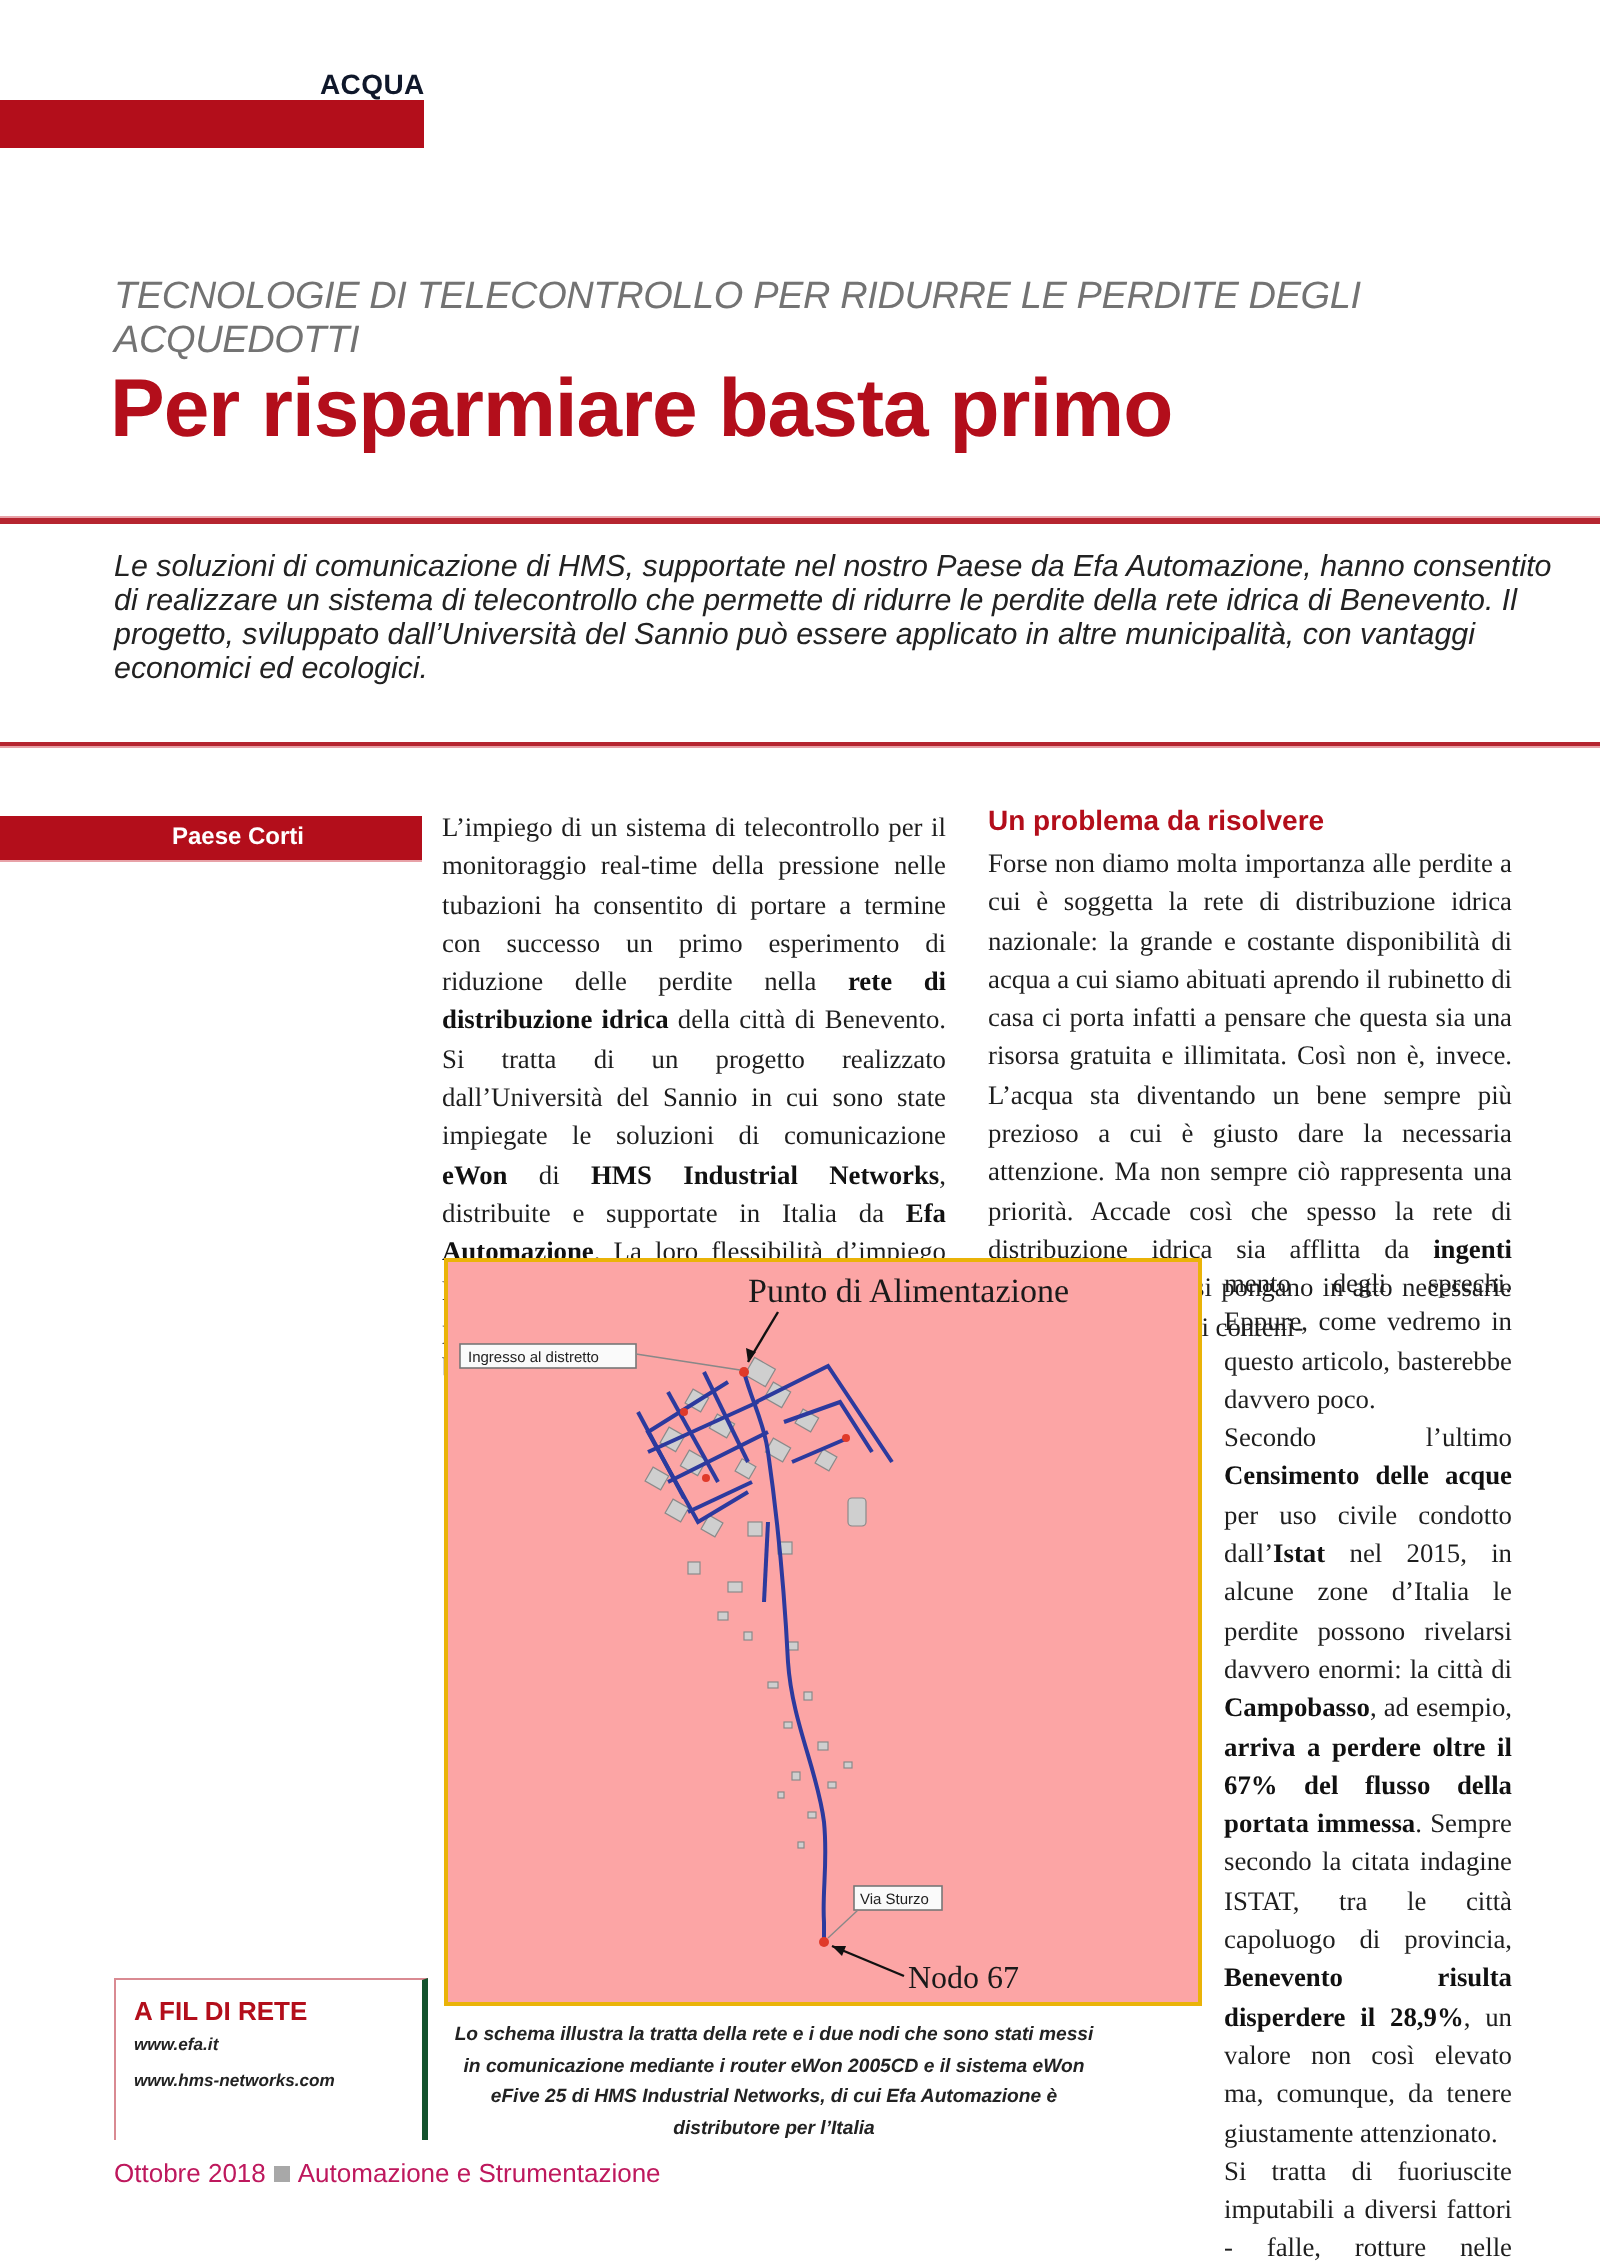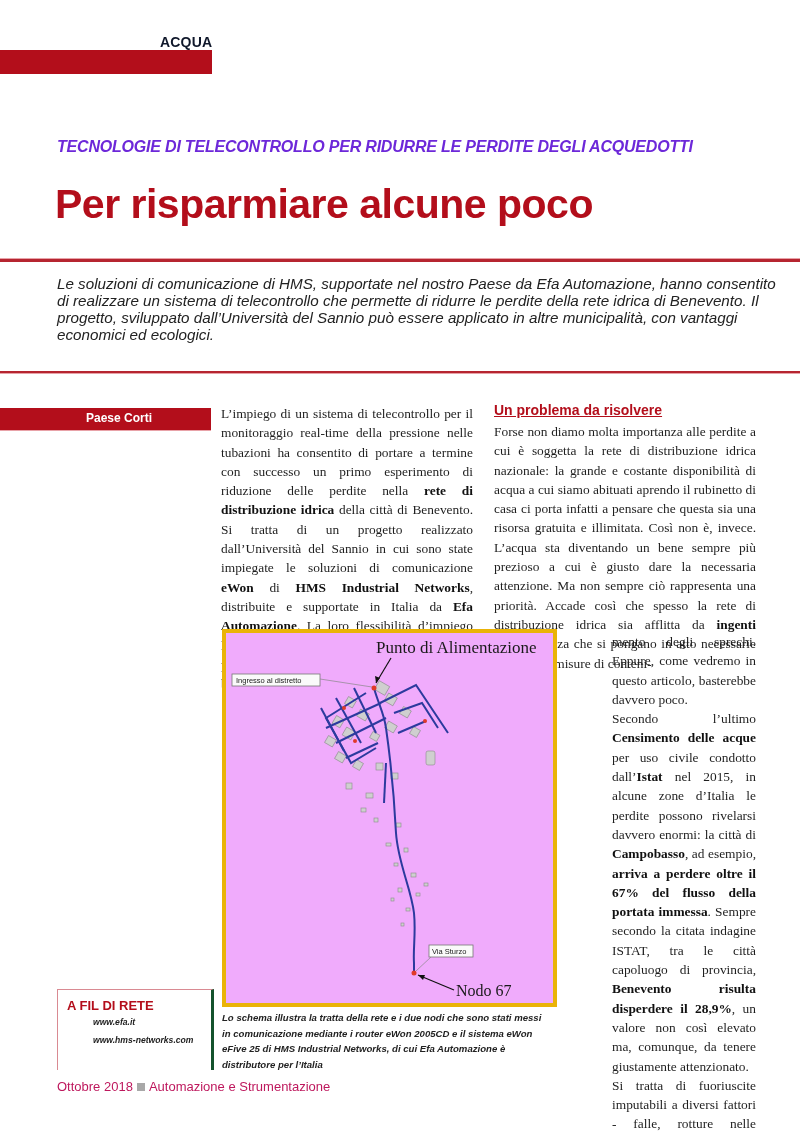--- a/index.html
+++ b/index.html
@@ -4,68 +4,68 @@
 <style>
   html, body { margin:0; padding:0; background:#ffffff; }
   body { width:800px; height:1132px; position:relative; overflow:hidden; font-family:"DejaVu Serif", serif; color:#1a1a1a; }
 
   
   .section-label { position:absolute; left:160px; top:34px; width:50px; text-align:right; font-family:"Liberation Sans", sans-serif; font-weight:bold; font-size:14px; color:#0f172a; letter-spacing:0.2px; }
   .header-bar { position:absolute; left:0; top:50px; width:212px; height:24px; background:#b30e1b; }
   .page-number { position:absolute; left:12px; top:51px; font-family:"Liberation Sans", sans-serif; font-size:21px; color:#ffffff; line-height:22px; }
   .header-category { position:absolute; right:6px; top:51px; font-family:"Liberation Sans", sans-serif; font-size:20px; color:#ffffff; line-height:22px; }
 
-  .kicker { position:absolute; left:57px; top:138px; font-family:"Liberation Sans", sans-serif; font-style:italic; font-weight:bold; font-size:16px; color:#6d28d9; letter-spacing:-0.2px; }
+  .kicker { position:absolute; left:57px; top:138px; font-family:"Liberation Sans", sans-serif; font-style:italic; font-weight:normal; font-size:19px; color:#737373; letter-spacing:-0.2px; }
   .headline { position:absolute; left:55px; top:180px; font-family:"Liberation Sans", sans-serif; font-weight:bold; font-size:41px; color:#b30e1b; letter-spacing:-0.5px; line-height:48px; }
 
   .rule-top { position:absolute; left:0; top:258px; width:800px; height:3px; background:#b62530; border-top:1px solid #e8a2a8; }
   .rule-bottom { position:absolute; left:0; top:371px; width:800px; height:2px; background:#b62530; border-bottom:1px solid #e8a2a8; }
 
   .standfirst { position:absolute; left:57px; top:275px; width:720px; font-family:"Liberation Sans", sans-serif; font-style:italic; font-size:15.2px; line-height:17px; color:#222; }
 
   
   .byline-bar { position:absolute; left:0; top:408px; width:211px; height:22px; background:#b30e1b; border-bottom:1px solid #e8a2a8; }
   .byline-text { position:absolute; left:0; top:411px; width:152px; text-align:right; font-family:"Liberation Sans", sans-serif; font-weight:bold; font-size:12px; color:#ffffff; }
 
   
   .col { position:absolute; font-family:"Liberation Serif", serif; font-size:13.4px; line-height:19.3px; color:#1e1e1e; text-align:justify; }
   .col p { margin:0; }
   .col b { font-weight:bold; color:#111; }
   .col1 { left:221px; top:404px; width:252px; }
   .col2 { left:494px; top:422px; width:262px; }
   .col2b { left:612px; top:632px; width:144px; }
-  .subhead { position:absolute; left:494px; top:402px; font-family:"Liberation Sans", sans-serif; font-weight:bold; font-size:14px; color:#b30e1b;text-decoration:underline; }
+  .subhead { position:absolute; left:494px; top:402px; font-family:"Liberation Sans", sans-serif; font-weight:bold; font-size:14px; color:#b30e1b; }
 
   
-  .figure { position:absolute; left:222px; top:629px; width:327px; height:370px; border:4px solid #eab308; background:#f0abfc; overflow:hidden; }
+  .figure { position:absolute; left:222px; top:629px; width:327px; height:370px; border:2px solid #eab308; background:#fca5a5; overflow:hidden;padding-left:48px; }
   .figure svg { position:absolute; left:0; top:0; }
-  .caption { position:absolute; left:222px; top:1010px; width:330px; font-family:"Liberation Sans", sans-serif; font-style:italic; font-weight:bold; font-size:9.6px; line-height:15.5px; color:#222; }
+  .caption { position:absolute; left:222px; top:1010px; width:330px; font-family:"Liberation Sans", sans-serif; font-style:italic; font-weight:bold; font-size:9.6px; line-height:15.5px; color:#222;text-align:center; }
 
   
   .filrete { position:absolute; left:57px; top:989px; width:153px; height:80px; border-top:1px solid #d98a92; border-left:1px solid #d98a92; border-right:3px solid #14532d; }
   .filrete-title { position:absolute; left:9px; top:8px; font-family:"Liberation Sans", sans-serif; font-weight:bold; font-size:13px; color:#b30e1b; }
-  .filrete-link { position:absolute; left:9px; font-family:"Liberation Sans", sans-serif; font-style:italic; font-weight:bold; font-size:8.6px; color:#222; text-decoration:none;margin-left:26px; }
+  .filrete-link { position:absolute; left:9px; font-family:"Liberation Sans", sans-serif; font-style:italic; font-weight:bold; font-size:8.6px; color:#222; text-decoration:none; }
   .filrete-link.l1 { top:27px; }
   .filrete-link.l2 { top:45px; }
 
   
   .footer { position:absolute; left:57px; top:1079px; font-family:Liberation Sans, sans-serif; font-size:13px; color:#be185d; }
   .footer .sq { display:inline-block; width:8px; height:8px; background:#a8a8a8; margin:0 4px 0 4px; vertical-align:0px; }
 </style>
 </head>
 <body>
 
 <div class="section-label">ACQUA</div>
 <div class="header-bar">
   <span class="page-number">60</span>
   <span class="header-category">applicazioni</span>
 </div>
 
 <div class="kicker">TECNOLOGIE DI TELECONTROLLO PER RIDURRE LE PERDITE DEGLI ACQUEDOTTI</div>
-<h1 class="headline" style="margin:0;">Per risparmiare alcune poco</h1>
+<h1 class="headline" style="margin:0;">Per risparmiare basta primo</h1>
 
 <div class="rule-top"></div>
 <div class="standfirst">Le soluzioni di comunicazione di HMS, supportate nel nostro Paese da Efa Automazione, hanno consentito di realizzare un sistema di telecontrollo che permette di ridurre le perdite della rete idrica di Benevento. Il progetto, sviluppato dall’Università del Sannio può essere applicato in altre municipalità, con vantaggi economici ed ecologici.</div>
 <div class="rule-bottom"></div>
 
 <div class="byline-bar"></div>
 <div class="byline-text">Paese Corti</div>
 
 <div class="col col1">
   <p><span>L’impiego di un sistema di telecontrollo per il monitoraggio real-time della pressione nelle tubazioni ha consentito di portare a termine con successo un primo esperimento di riduzione delle perdite nella </span><b>rete di distribuzione idrica</b><span> della città di Benevento. Si tratta di un progetto realizzato dall’Università del Sannio in cui sono state impiegate le soluzioni di comunicazione </span><b>eWon</b><span> di </span><b>HMS Industrial Networks</b><span>, distribuite e supportate in Italia da </span><b>Efa Automazione</b><span>. La loro flessibilità d’impiego ha consentito di risolvere egregiamente alcune problematiche di connettività rispettando un budget molto contenuto.</span></p>

